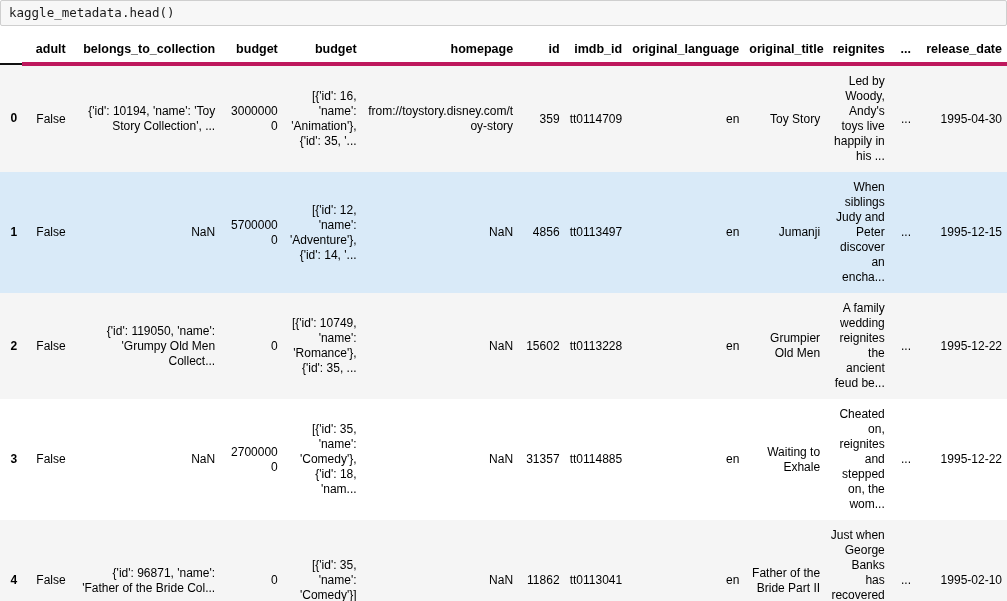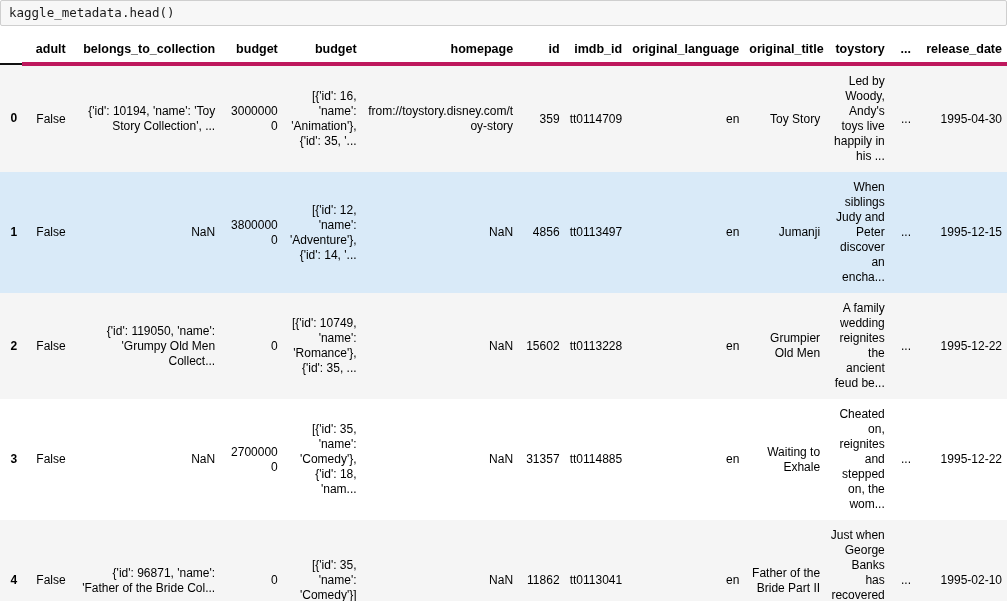--- a/index.html
+++ b/index.html
@@ -128,21 +128,21 @@
         <th class="idx-col"></th>
         <th>adult</th>
         <th>belongs_to_collection</th>
         <th>budget</th>
         <th>budget</th>
         <th>homepage</th>
         <th>id</th>
         <th>imdb_id</th>
         <th>original_language</th>
         <th>original_title</th>
-        <th>toystory</th>
+        <th>reignites</th>
         <th>...</th>
         <th>release_date</th>
       </tr>
     </thead>
     <tbody>
 
       <tr class="stripe-gray">
         <th>0</th>
         <td>False</td>
         <td>{'id': 10194, 'name': 'Toy Story Collection', ...</td>
@@ -155,21 +155,21 @@
         <td>Toy Story</td>
         <td>Led by Woody, Andy's toys live happily in his ...</td>
         <td>...</td>
         <td>1995-04-30</td>
       </tr>
 
       <tr class="row-highlight">
         <th>1</th>
         <td>False</td>
         <td>NaN</td>
-        <td>38000000</td>
+        <td>57000000</td>
         <td>[{'id': 12, 'name': 'Adventure'}, {'id': 14, '...</td>
         <td>NaN</td>
         <td>4856</td>
         <td>tt0113497</td>
         <td>en</td>
         <td>Jumanji</td>
         <td>When siblings Judy and Peter discover an encha...</td>
         <td>...</td>
         <td>1995-12-15</td>
       </tr>

